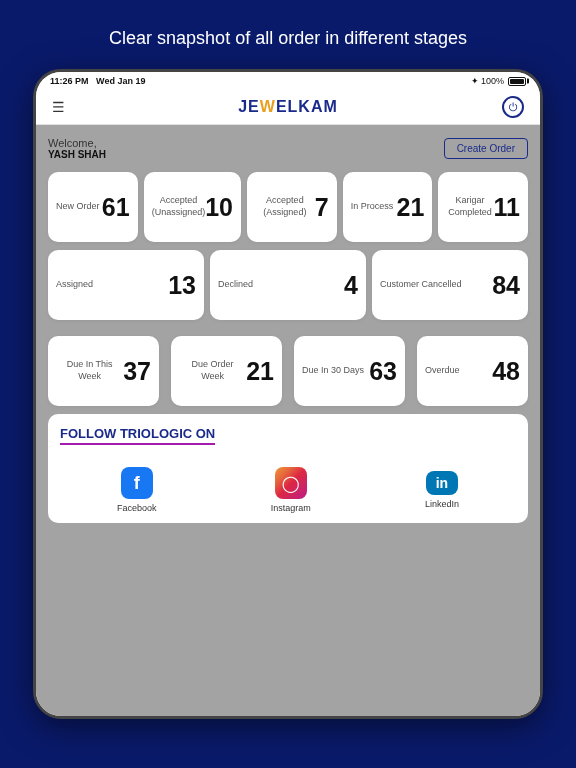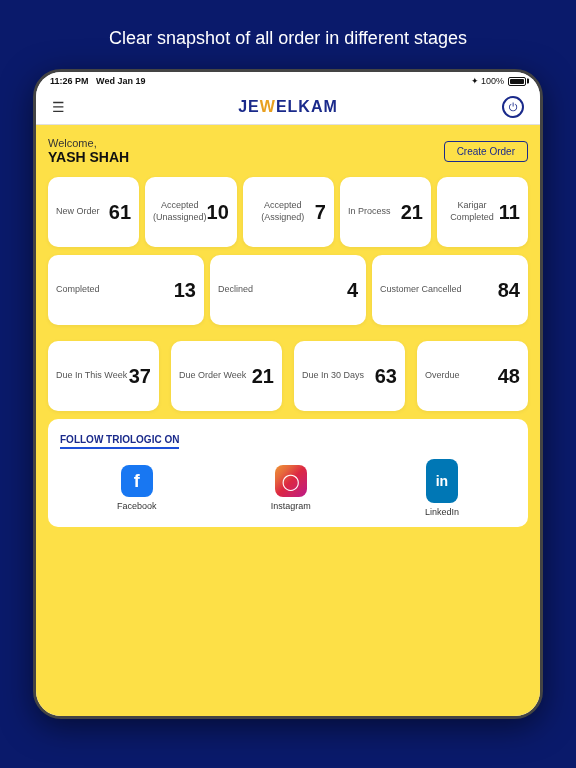--- a/index.html
+++ b/index.html
@@ -107,31 +107,31 @@
       display: flex; align-items: center; justify-content: center;
       font-size: 11px;
       color: #1a2a8b;
       cursor: pointer;
     }
 
     .tablet-content {
       flex: 1;
       overflow-y: auto;
       padding: 12px;
-      background: #fde047;
+      background: #a3a3a3;
     }
 
     .welcome-row {
       display: flex;
       justify-content: space-between;
       align-items: center;
       margin-bottom: 12px;
     }
     .welcome-text { font-size: 11px; color: #333; }
-    .welcome-name { font-size: 14px; font-weight: 700; color: #111; }
+    .welcome-name { font-size: 10px; font-weight: 700; color: #111; }
     .create-order-btn {
       background: transparent;
       border: 1.5px solid #1a2a8b;
       border-radius: 4px;
       padding: 4px 12px;
       font-size: 10px;
       color: #1a2a8b;
       cursor: pointer;
       font-weight: 500;
     }
@@ -166,43 +166,43 @@
       min-height: 70px;
       box-shadow: 0 1px 4px rgba(0,0,0,0.06);
     }
     .stat-label {
       font-size: 9px;
       color: #555;
       text-align: center;
       line-height: 1.3;
     }
     .stat-value {
-      font-size: 20px;
+      font-size: 25px;
       font-weight: 700;
       color: #111;
     }
 
     .section-divider {
       height: 8px;
     }
 
     .follow-section {
       background: #ffffff;
       border-radius: 10px;
       padding: 10px 12px;
       margin-top: 4px;
     }
     .follow-title {
-      font-size: 10px;
+      font-size: 13px;
       font-weight: 700;
       color: #1a2a8b;
-      border-bottom: 2px solid #1d4ed8;
+      border-bottom: 2px solid #a21caf;
       display: inline-block;
       padding-bottom: 2px;
-      margin-bottom: 10px;
+      margin-bottom: 22px;
     }
     .social-icons-row {
       display: flex;
       justify-content: space-around;
       align-items: center;
     }
     .social-item {
       display: flex;
       flex-direction: column;
       align-items: center;
@@ -224,21 +224,21 @@
     }
     .social-icon-ig {
       width: 32px; height: 32px;
       border-radius: 8px;
       background: linear-gradient(135deg, #f09433 0%, #e6683c 25%, #dc2743 50%, #cc2366 75%, #bc1888 100%);
       display: flex; align-items: center; justify-content: center;
       color: white;
       font-size: 16px;
     }
     .social-icon-li {
-      width: 32px; height: 44px;
+      width: 32px; height: 24px;
       border-radius: 8px;
       background: #0077b5;
       display: flex; align-items: center; justify-content: center;
       color: white;
       font-size: 14px;
       font-weight: 700;
     }
   </style>
 </head>
 <body>
@@ -301,21 +301,21 @@
         </div>
         <div class="stat-card">
           <div class="stat-label">Karigar Completed</div>
           <div class="stat-value">11</div>
         </div>
       </div>
 
     <div class="stats-grid-2">
 
     <div class="stat-card">
-          <div class="stat-label">Completed</div>
+          <div class="stat-label">Assigned</div>
           <div class="stat-value">13</div>
         </div>
         <div class="stat-card">
           <div class="stat-label">Declined</div>
           <div class="stat-value">4</div>
         </div>
         <div class="stat-card">
           <div class="stat-label">Customer Cancelled</div>
           <div class="stat-value">84</div>
         </div>

